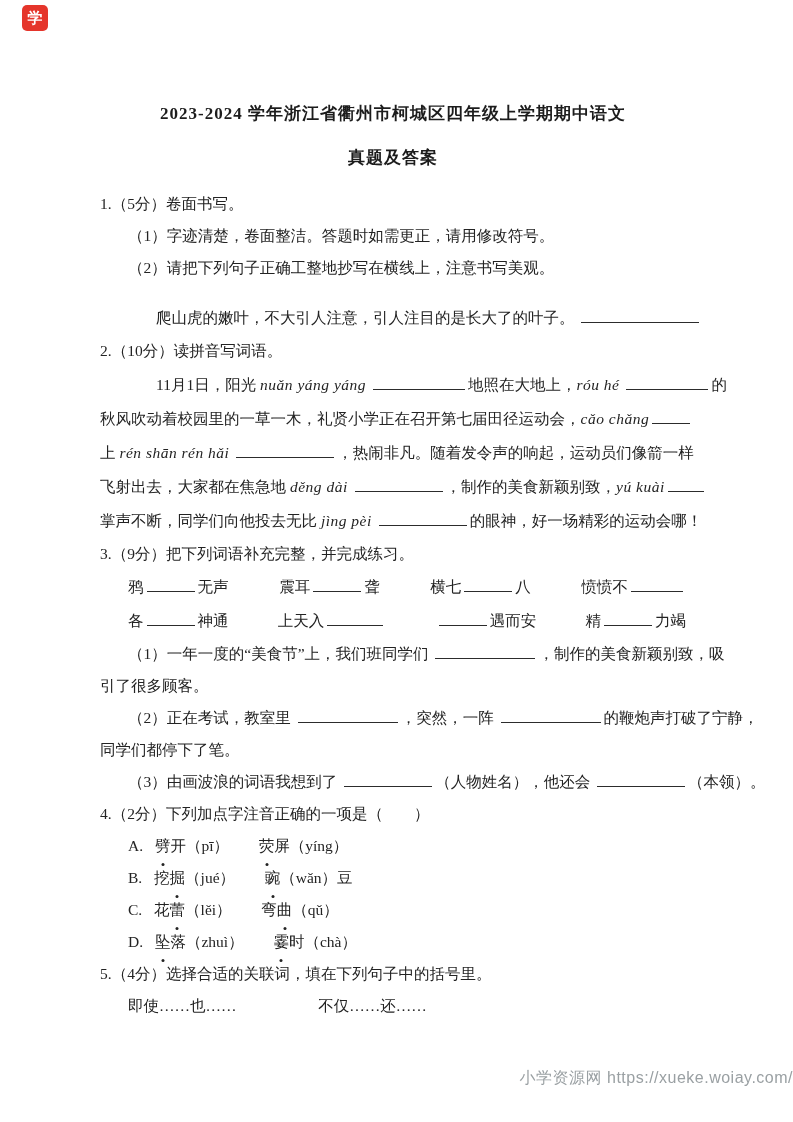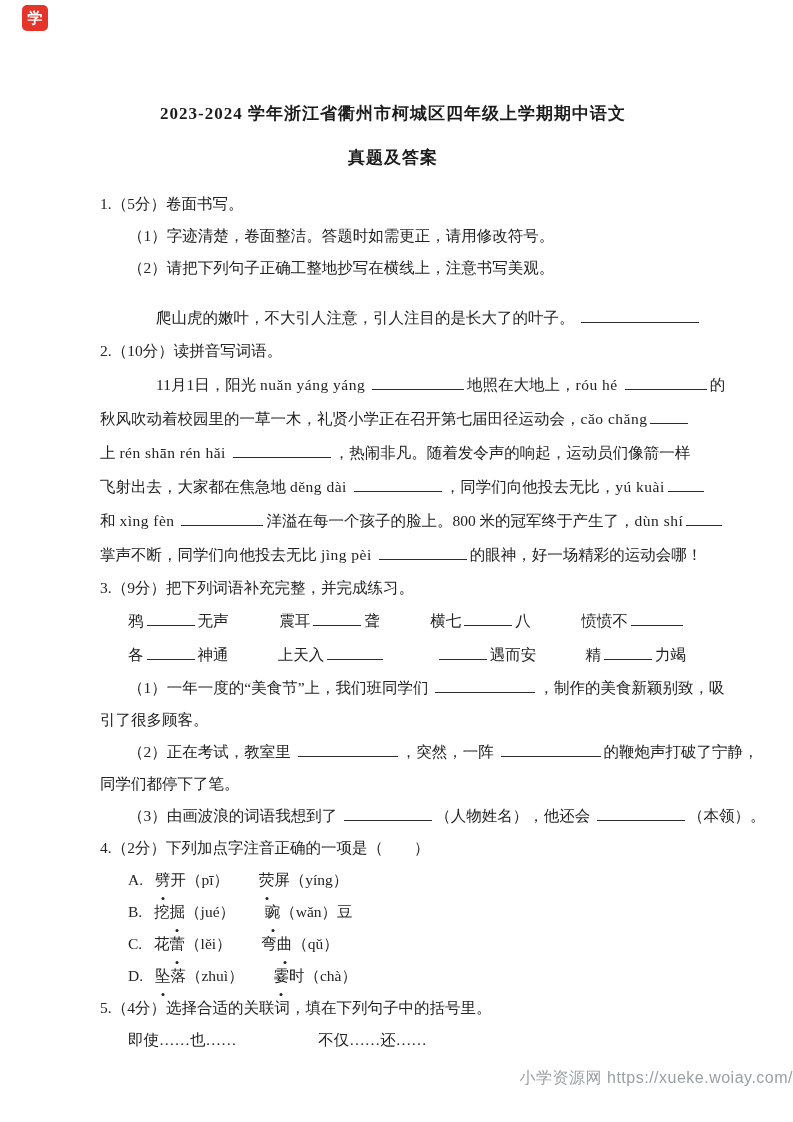--- a/index.html
+++ b/index.html
@@ -26,21 +26,21 @@
     margin-bottom:8px;
   }
   .line{line-height:32px;white-space:nowrap;}
   .q2 .line{line-height:34px;}
   .ind1{padding-left:28px;}
   .ind2{padding-left:56px;}
   .bl{
     display:inline-block;border-bottom:1px solid #2c2c2c;
     height:14px;vertical-align:baseline;margin:0 3px;
   }
-  .py{letter-spacing:0.5px;}
+  .py{letter-spacing:0.5px;font-style:italic;}
   .wavy{
     text-decoration-style:wavy;
     text-decoration-thickness:1px;
     text-underline-offset:4px;
   }
   .dc{position:relative;display:inline-block;}
   .dc::after{
     content:"";position:absolute;left:50%;bottom:-4px;
     width:3px;height:3px;border-radius:50%;background:#232323;
     transform:translateX(-50%);
@@ -95,25 +95,21 @@
       </div>
       <div class="line">
         <span>秋风吹动着校园里的一草一木，礼贤小学正在召开第七届田径运动会，</span><span class="py">cǎo chǎng</span><span class="bl" style="width:38px;"></span>
       </div>
       <div class="line">
         <span>上 </span><span class="py">rén shān rén hǎi</span>
         <span class="bl" style="width:98px;"></span><span>，热闹非凡。随着发令声的响起，运动员们像箭一样</span>
       </div>
       <div class="line">
         <span>飞射出去，大家都在焦急地 </span><span class="py">děng dài</span>
-        <span class="bl" style="width:88px;"></span><span>，同学们向他投去无比，</span><span class="py">yú kuài</span><span class="bl" style="width:36px;"></span>
-      </div>
-      <div class="line">
-        <span>和 </span><span class="py">xìng fèn</span>
-        <span class="bl" style="width:82px;"></span><span>洋溢在每一个孩子的脸上。800 米的冠军终于产生了，</span><span class="py">dùn shí</span><span class="bl" style="width:36px;"></span>
+        <span class="bl" style="width:88px;"></span><span>，制作的美食新颖别致，</span><span class="py">yú kuài</span><span class="bl" style="width:36px;"></span>
       </div>
       <div class="line">
         <span>掌声不断，同学们向他投去无比 </span><span class="py">jìng pèi</span>
         <span class="bl" style="width:88px;"></span><span>的眼神，好一场精彩的运动会哪！</span>
       </div>
     </div>
 
     <div>
       <div class="line">3.（9分）把下列词语补充完整，并完成练习。</div>
       <div class="wordrow">

